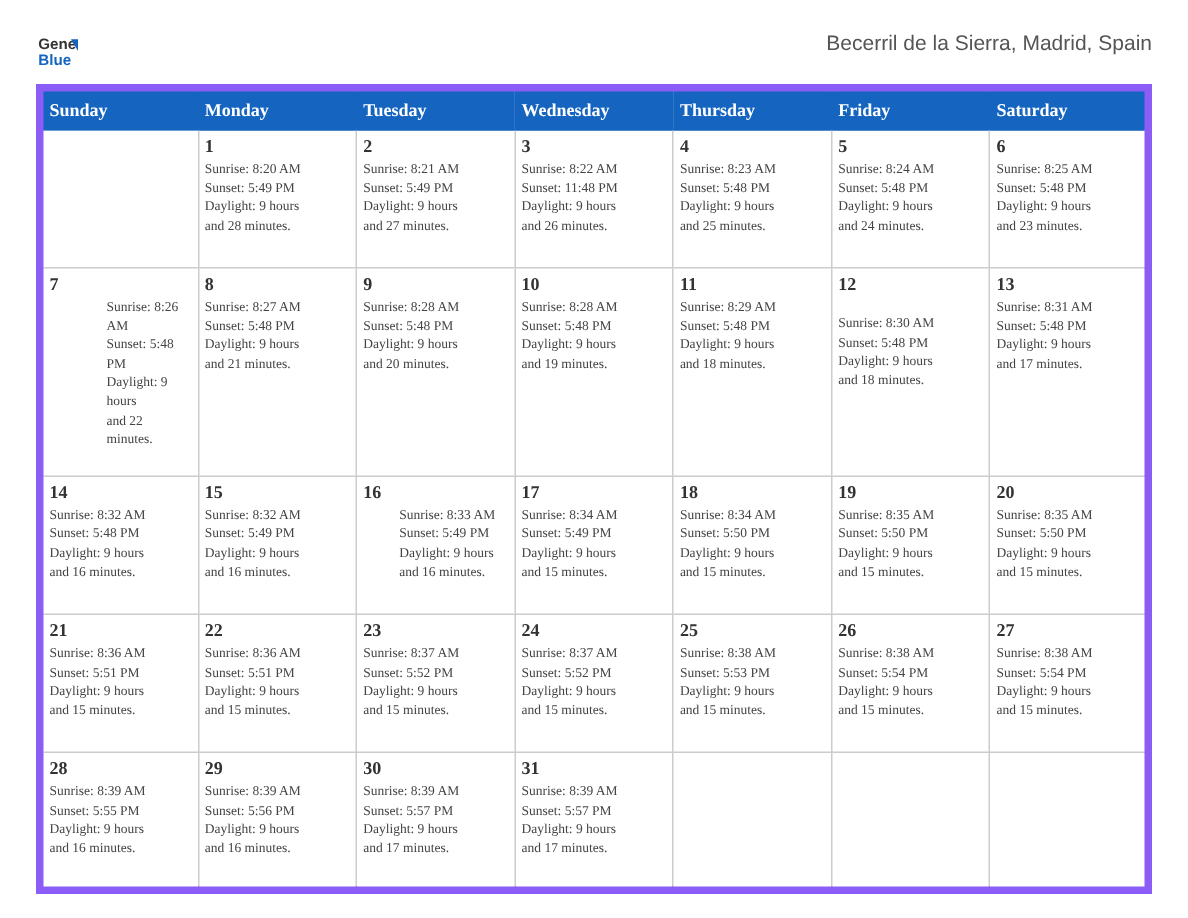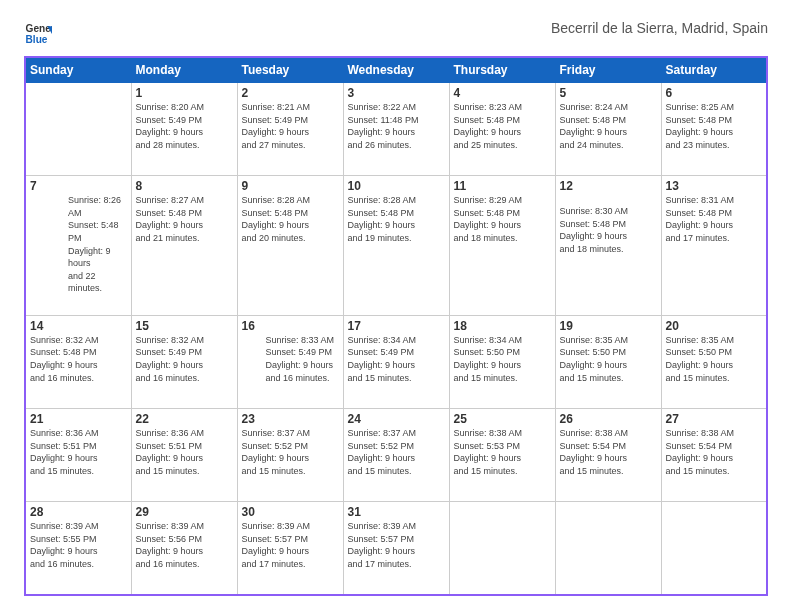--- a/index.html
+++ b/index.html
@@ -41,24 +41,25 @@
       color: #333;
       line-height: 1.1;
     }
     .subtitle {
       font-size: 14px;
       color: #555;
       margin-top: 0;
     }
     .calendar {
       flex: 1;
-      border: 2px solid #8b5cf6;
+      border: 5px solid #8b5cf6;
       border-collapse: collapse;
       width: 100%;
       table-layout: fixed;
+      font-family: Liberation Serif, serif;
     }
     .calendar th {
       background-color: #1565c0;
       color: #fff;
       font-size: 12px;
       font-weight: bold;
       padding: 5px 4px;
       text-align: left;
       border: 1px solid #1565c0;
     }

